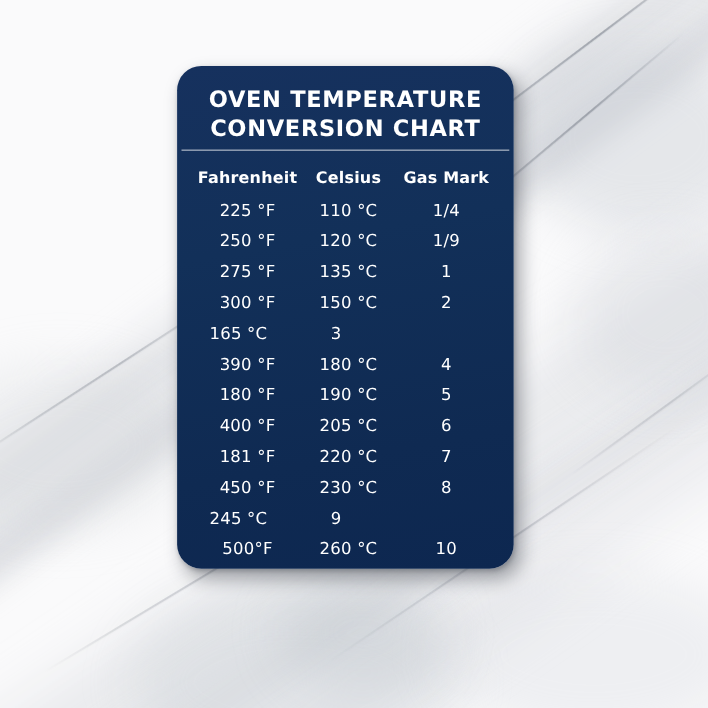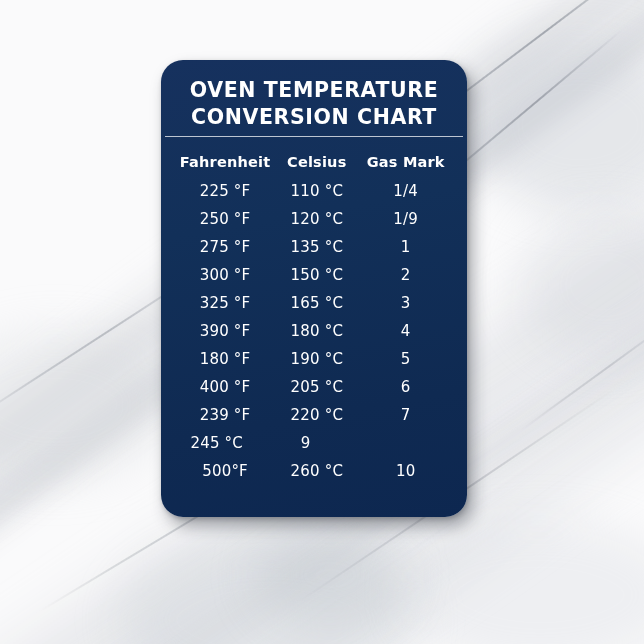--- a/index.html
+++ b/index.html
@@ -245,43 +245,47 @@
         <div class="cell col-f">275 °F</div>
         <div class="cell col-c">135 °C</div>
         <div class="cell col-g">1</div>
       </div>
       <div class="trow">
         <div class="cell col-f">300 °F</div>
         <div class="cell col-c">150 °C</div>
         <div class="cell col-g">2</div>
       </div>
       <div class="trow">
-        <div class="cell col-f">325 °F</div>
         <div class="cell col-c">165 °C</div>
         <div class="cell col-g">3</div>
       </div>
       <div class="trow">
         <div class="cell col-f">390 °F</div>
         <div class="cell col-c">180 °C</div>
         <div class="cell col-g">4</div>
       </div>
       <div class="trow">
         <div class="cell col-f">180 °F</div>
         <div class="cell col-c">190 °C</div>
         <div class="cell col-g">5</div>
       </div>
       <div class="trow">
         <div class="cell col-f">400 °F</div>
         <div class="cell col-c">205 °C</div>
         <div class="cell col-g">6</div>
       </div>
       <div class="trow">
-        <div class="cell col-f">239 °F</div>
+        <div class="cell col-f">181 °F</div>
         <div class="cell col-c">220 °C</div>
         <div class="cell col-g">7</div>
+      </div>
+      <div class="trow">
+        <div class="cell col-f">450 °F</div>
+        <div class="cell col-c">230 °C</div>
+        <div class="cell col-g">8</div>
       </div>
       <div class="trow">
         <div class="cell col-c">245 °C</div>
         <div class="cell col-g">9</div>
       </div>
       <div class="trow">
         <div class="cell col-f">500°F</div>
         <div class="cell col-c">260 °C</div>
         <div class="cell col-g">10</div>
       </div>

